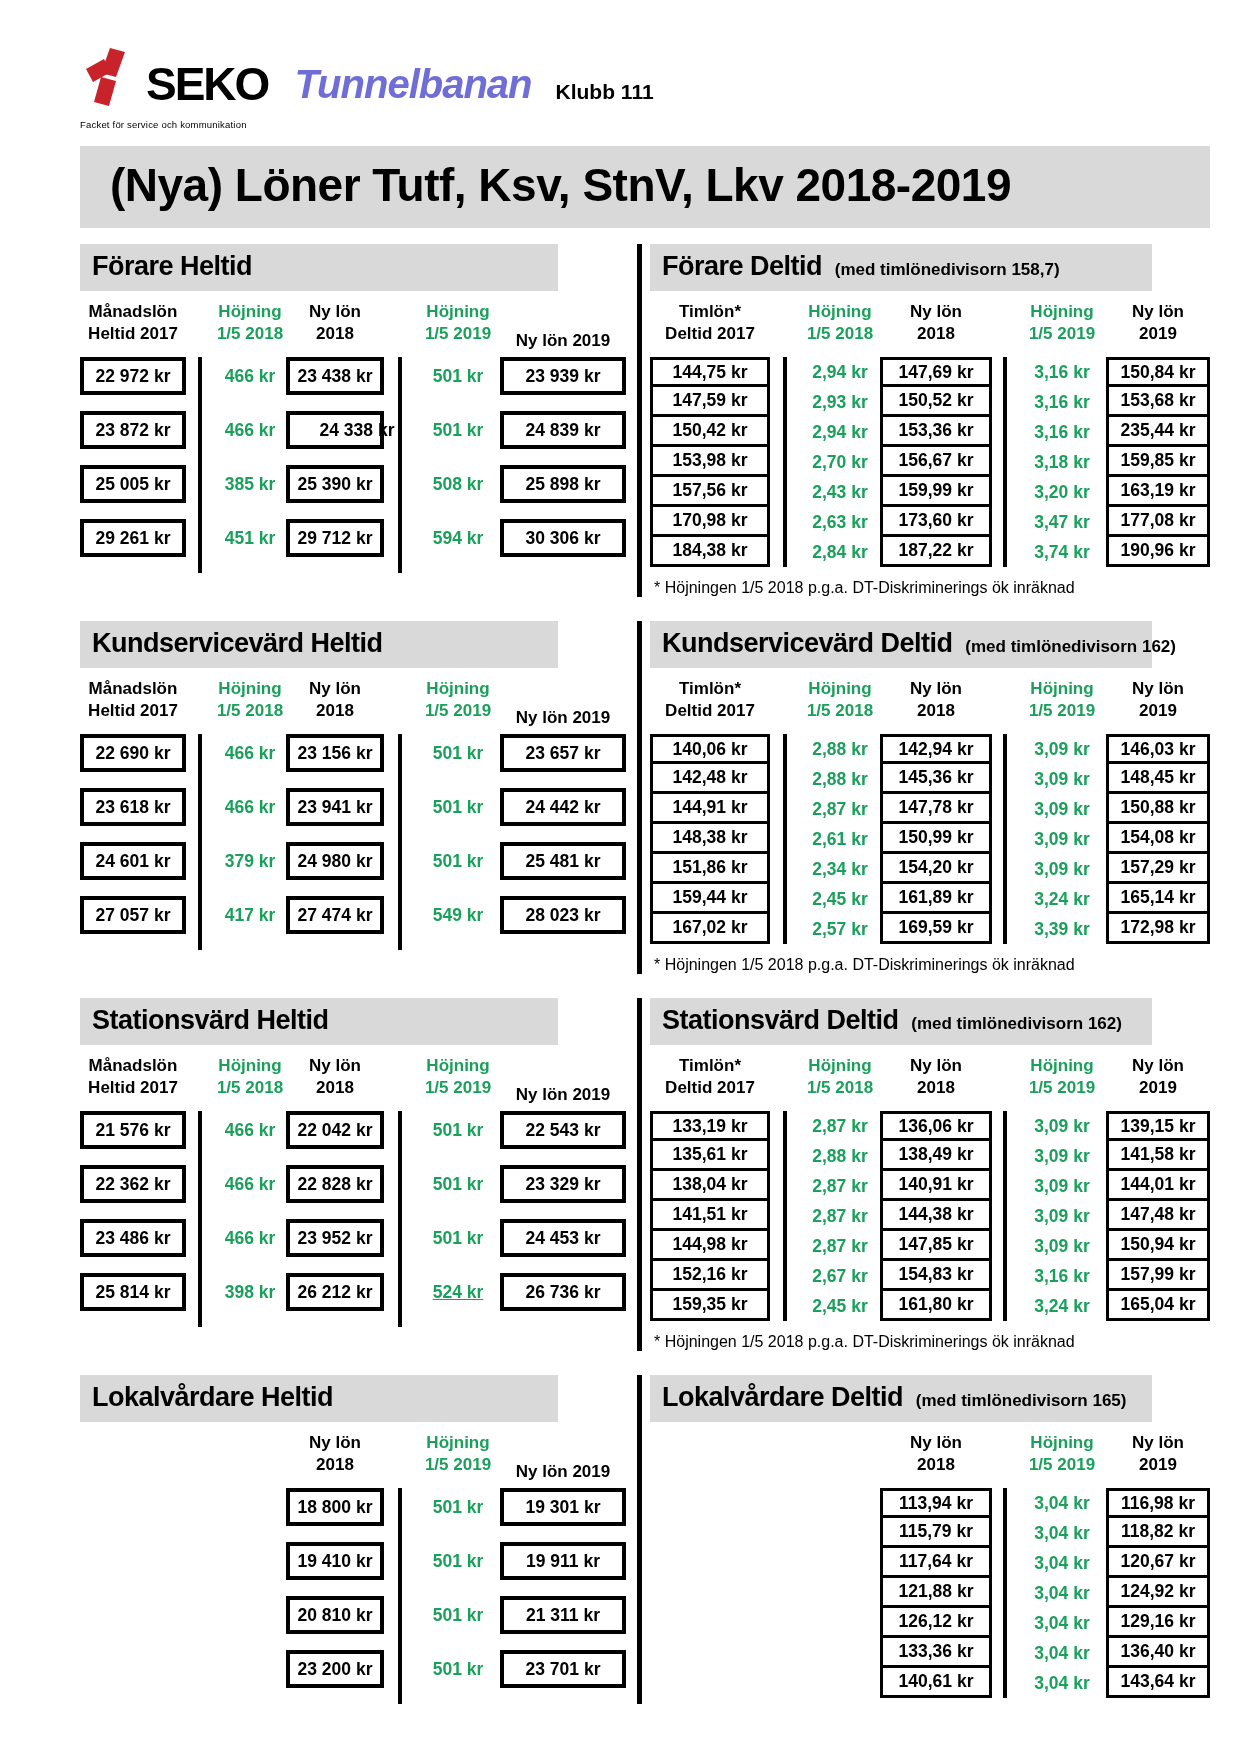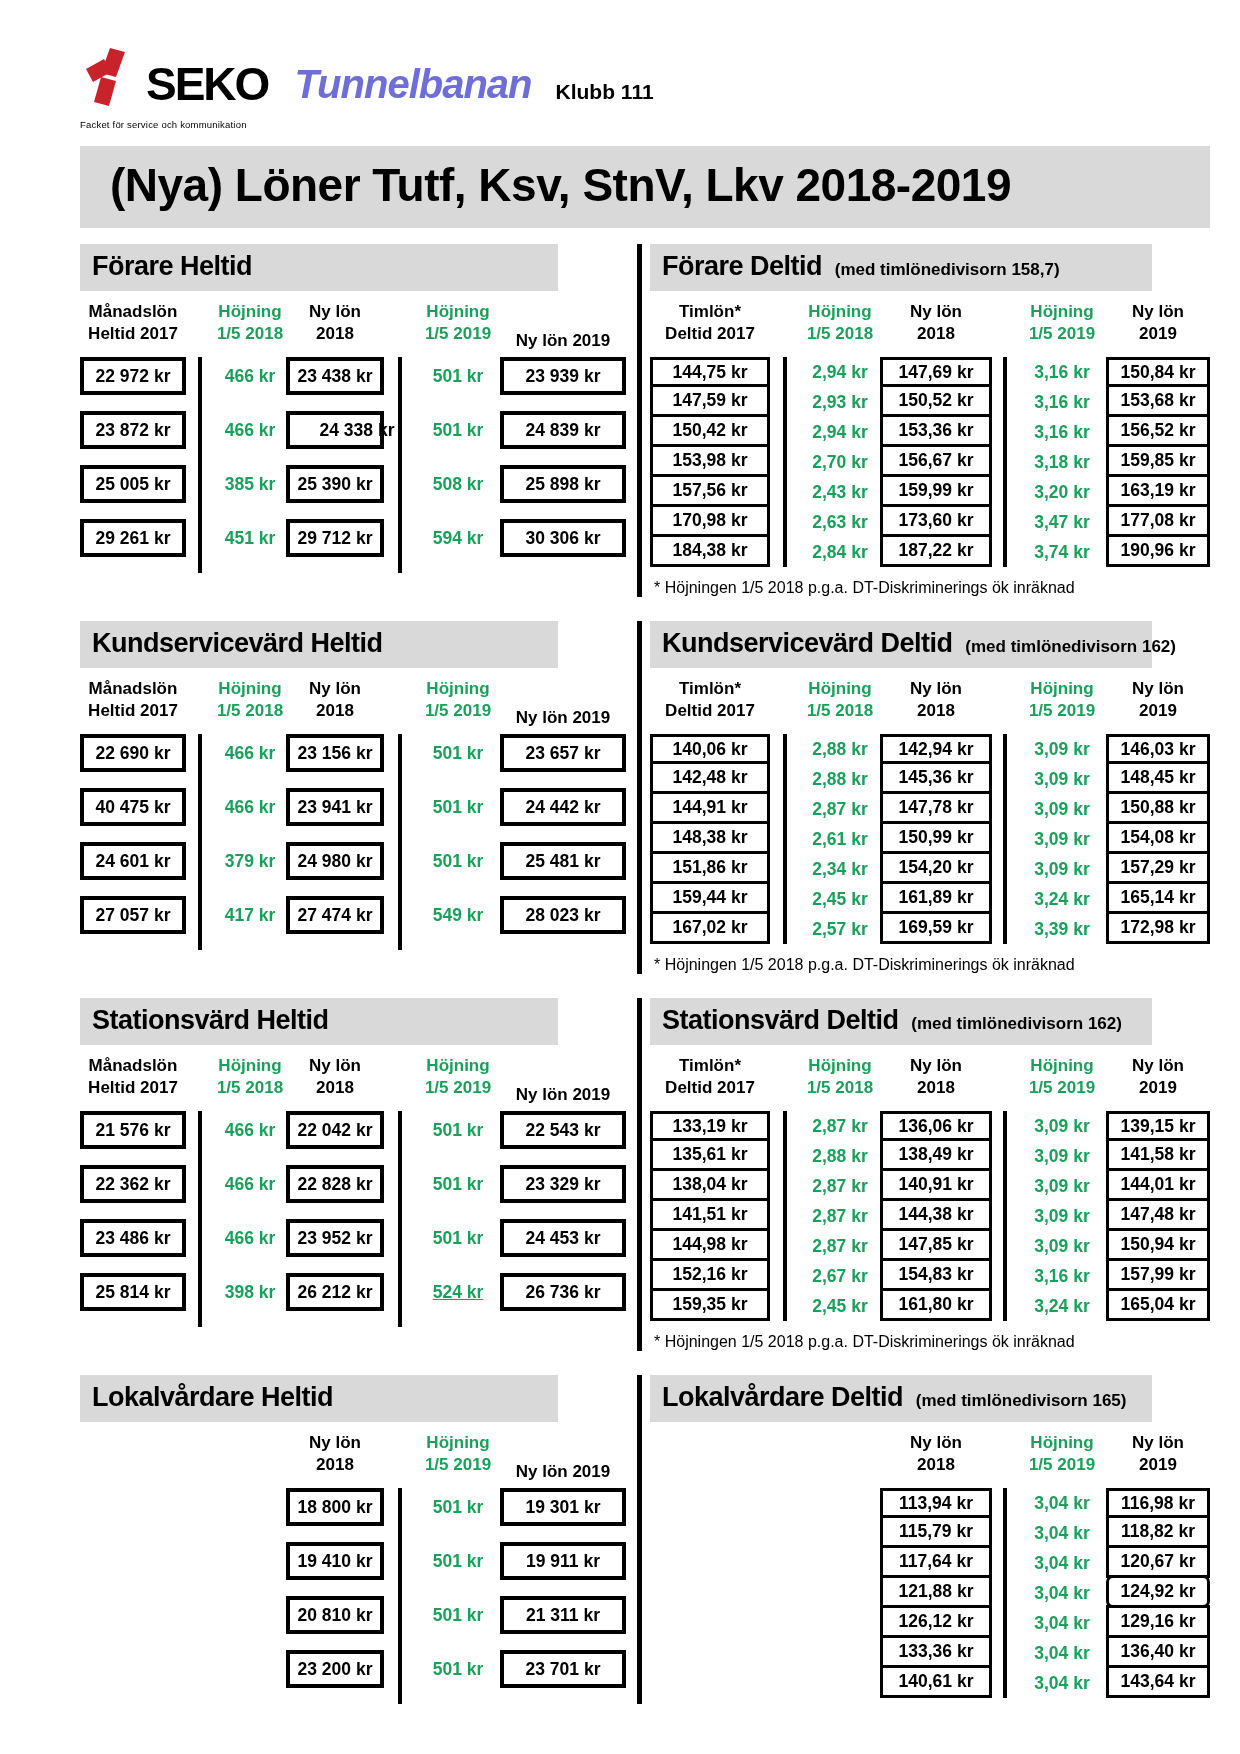--- a/index.html
+++ b/index.html
@@ -162,21 +162,21 @@
           <div class="box" style="grid-area: 2 / 7;">150,84 kr</div>
           <div class="box overlap" style="grid-area: 3 / 1;">147,59 kr</div>
           <div class="inc" style="grid-area: 3 / 3;">2,93 kr</div>
           <div class="box overlap" style="grid-area: 3 / 4;">150,52 kr</div>
           <div class="inc" style="grid-area: 3 / 6;">3,16 kr</div>
           <div class="box overlap" style="grid-area: 3 / 7;">153,68 kr</div>
           <div class="box overlap" style="grid-area: 4 / 1;">150,42 kr</div>
           <div class="inc" style="grid-area: 4 / 3;">2,94 kr</div>
           <div class="box overlap" style="grid-area: 4 / 4;">153,36 kr</div>
           <div class="inc" style="grid-area: 4 / 6;">3,16 kr</div>
-          <div class="box overlap" style="grid-area: 4 / 7;">156,52 kr</div>
+          <div class="box overlap" style="grid-area: 4 / 7;">235,44 kr</div>
           <div class="box overlap" style="grid-area: 5 / 1;">153,98 kr</div>
           <div class="inc" style="grid-area: 5 / 3;">2,70 kr</div>
           <div class="box overlap" style="grid-area: 5 / 4;">156,67 kr</div>
           <div class="inc" style="grid-area: 5 / 6;">3,18 kr</div>
           <div class="box overlap" style="grid-area: 5 / 7;">159,85 kr</div>
           <div class="box overlap" style="grid-area: 6 / 1;">157,56 kr</div>
           <div class="inc" style="grid-area: 6 / 3;">2,43 kr</div>
           <div class="box overlap" style="grid-area: 6 / 4;">159,99 kr</div>
           <div class="inc" style="grid-area: 6 / 6;">3,20 kr</div>
           <div class="box overlap" style="grid-area: 6 / 7;">163,19 kr</div>
@@ -220,21 +220,21 @@
           <div class="th lowered" style="grid-area: 1 / 7;">
             <div>Ny lön 2019</div>
           </div>
           <div class="vsep" style="grid-area: 2 / 2 / span 4;"></div>
           <div class="vsep" style="grid-area: 2 / 5 / span 4;"></div>
           <div class="box" style="grid-area: 2 / 1;">22 690 kr</div>
           <div class="inc" style="grid-area: 2 / 3;">466 kr</div>
           <div class="box" style="grid-area: 2 / 4;">23 156 kr</div>
           <div class="inc" style="grid-area: 2 / 6;">501 kr</div>
           <div class="box" style="grid-area: 2 / 7;">23 657 kr</div>
-          <div class="box" style="grid-area: 3 / 1;">40 475 kr</div>
+          <div class="box" style="grid-area: 3 / 1;">23 618 kr</div>
           <div class="inc" style="grid-area: 3 / 3;">466 kr</div>
           <div class="box" style="grid-area: 3 / 4;">23 941 kr</div>
           <div class="inc" style="grid-area: 3 / 6;">501 kr</div>
           <div class="box" style="grid-area: 3 / 7;">24 442 kr</div>
           <div class="box" style="grid-area: 4 / 1;">24 601 kr</div>
           <div class="inc" style="grid-area: 4 / 3;">379 kr</div>
           <div class="box" style="grid-area: 4 / 4;">24 980 kr</div>
           <div class="inc" style="grid-area: 4 / 6;">501 kr</div>
           <div class="box" style="grid-area: 4 / 7;">25 481 kr</div>
           <div class="box" style="grid-area: 5 / 1;">27 057 kr</div>
@@ -484,21 +484,21 @@
           <div class="inc" style="grid-area: 2 / 6;">3,04 kr</div>
           <div class="box" style="grid-area: 2 / 7;">116,98 kr</div>
           <div class="box overlap" style="grid-area: 3 / 4;">115,79 kr</div>
           <div class="inc" style="grid-area: 3 / 6;">3,04 kr</div>
           <div class="box overlap" style="grid-area: 3 / 7;">118,82 kr</div>
           <div class="box overlap" style="grid-area: 4 / 4;">117,64 kr</div>
           <div class="inc" style="grid-area: 4 / 6;">3,04 kr</div>
           <div class="box overlap" style="grid-area: 4 / 7;">120,67 kr</div>
           <div class="box overlap" style="grid-area: 5 / 4;">121,88 kr</div>
           <div class="inc" style="grid-area: 5 / 6;">3,04 kr</div>
-          <div class="box overlap" style="grid-area: 5 / 7; border-radius: 7px;">124,92 kr</div>
+          <div class="box overlap" style="grid-area: 5 / 7;">124,92 kr</div>
           <div class="box overlap" style="grid-area: 6 / 4;">126,12 kr</div>
           <div class="inc" style="grid-area: 6 / 6;">3,04 kr</div>
           <div class="box overlap" style="grid-area: 6 / 7;">129,16 kr</div>
           <div class="box overlap" style="grid-area: 7 / 4;">133,36 kr</div>
           <div class="inc" style="grid-area: 7 / 6;">3,04 kr</div>
           <div class="box overlap" style="grid-area: 7 / 7;">136,40 kr</div>
           <div class="box overlap" style="grid-area: 8 / 4;">140,61 kr</div>
           <div class="inc" style="grid-area: 8 / 6;">3,04 kr</div>
           <div class="box overlap" style="grid-area: 8 / 7;">143,64 kr</div>
         </div>

